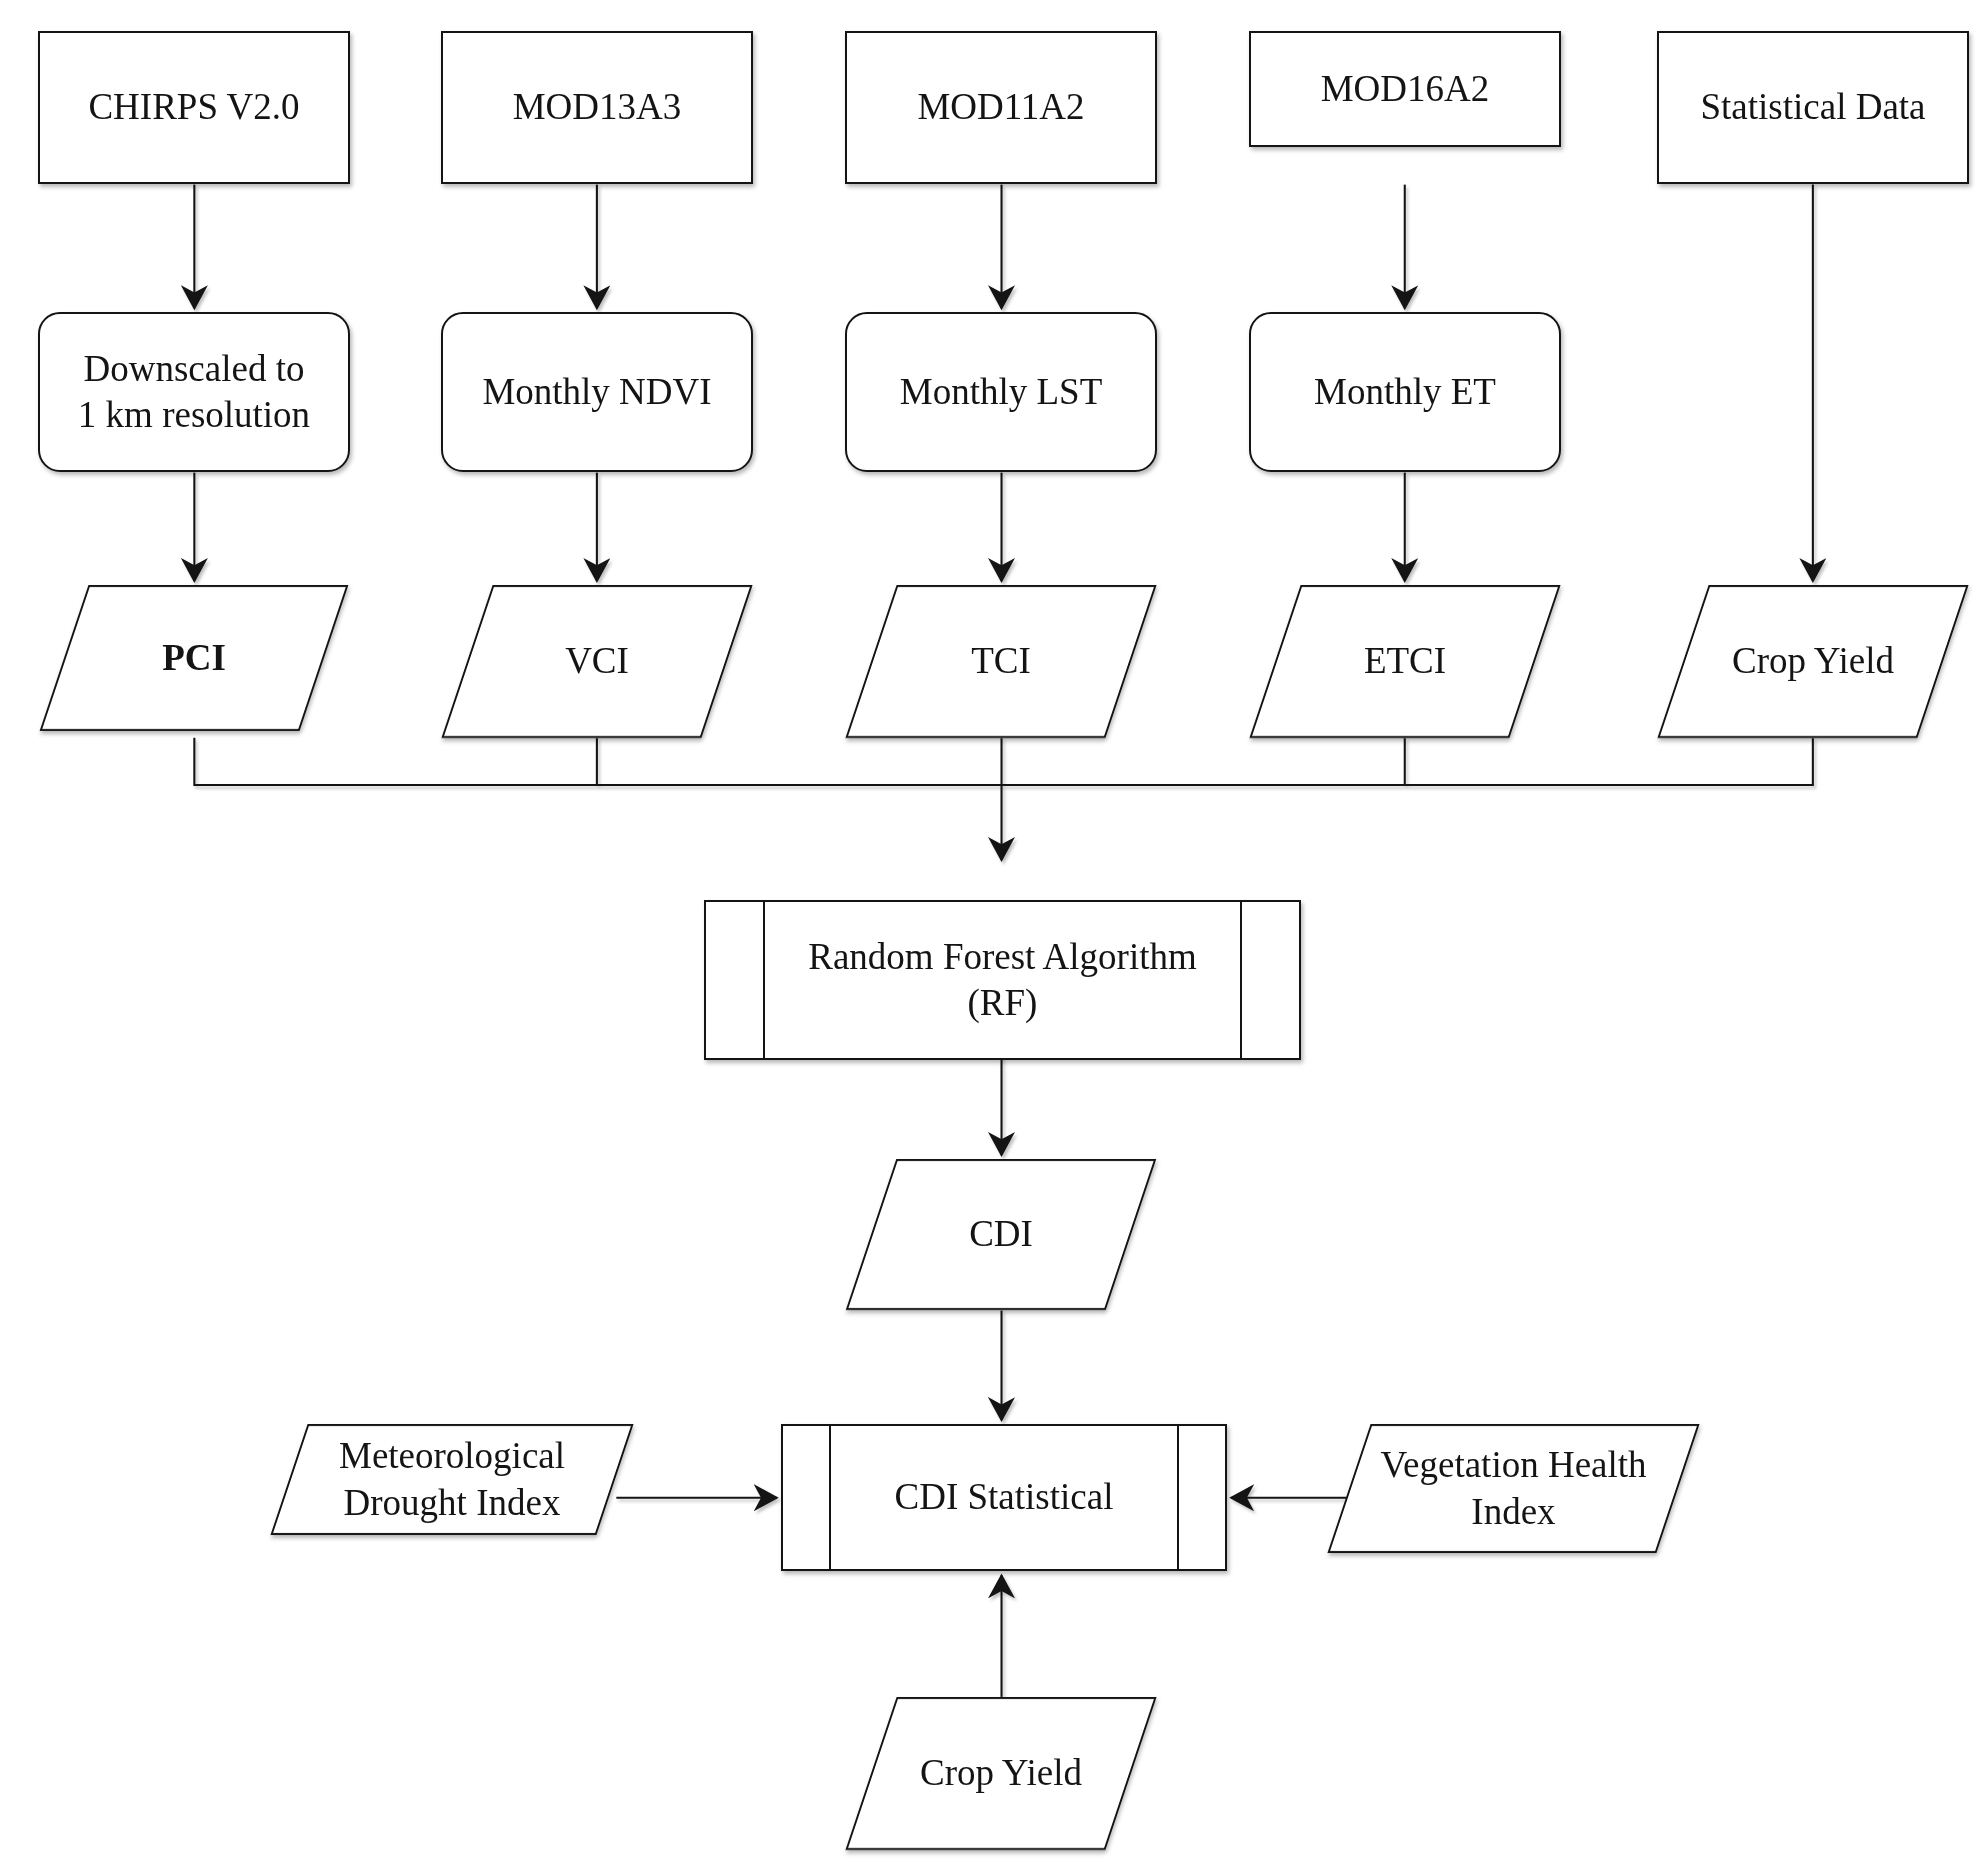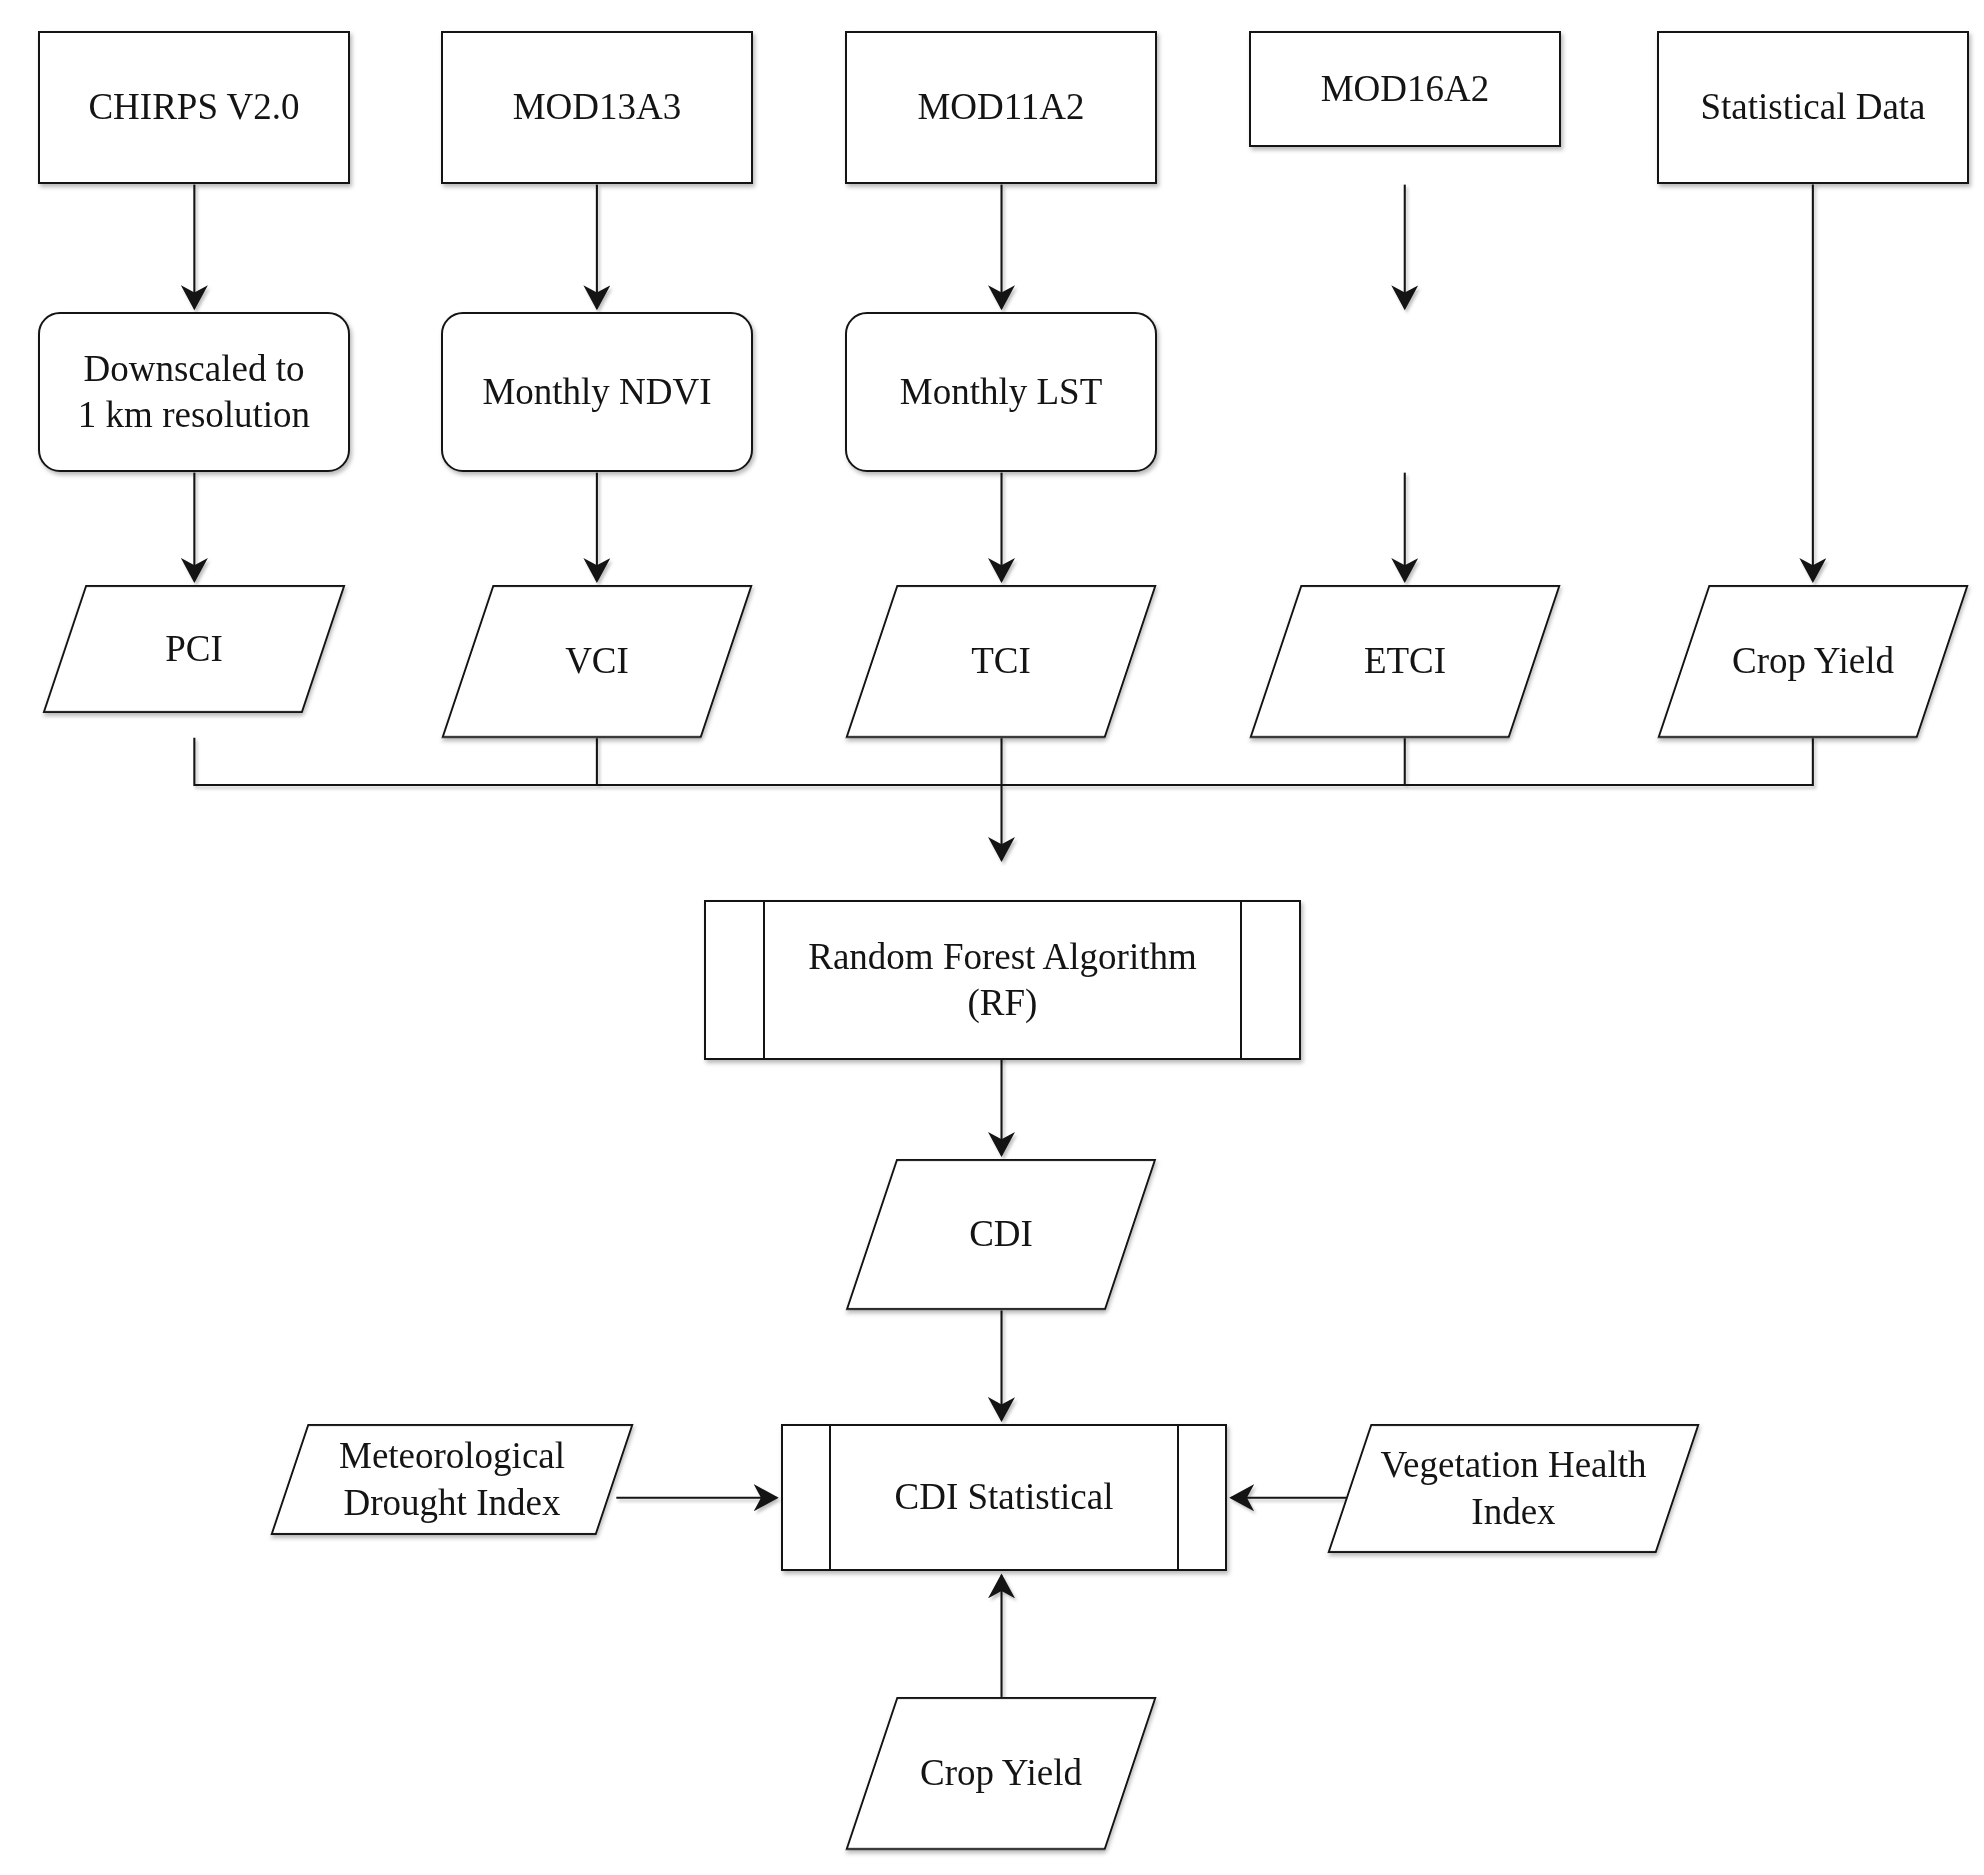--- a/index.html
+++ b/index.html
@@ -105,22 +105,26 @@
 1 km resolution</div>
   </div>
   <div class="node" style="left:441px;top:312px;width:312px;height:160px;">
     <div class="shape round"></div>
     <div class="label">Monthly NDVI</div>
   </div>
   <div class="node" style="left:845px;top:312px;width:312px;height:160px;">
     <div class="shape round"></div>
     <div class="label">Monthly LST</div>
   </div>
+  <div class="node" style="left:1249px;top:312px;width:312px;height:160px;">
+    <div class="shape round"></div>
+    <div class="label">Monthly ET</div>
+  </div>
 
-  <div class="node" style="left:38px;top:585px;width:312px;height:128px;">
+  <div class="node" style="left:38px;top:585px;width:312px;height:146px;font-weight:bold;">
     <div class="shape para" style="left:26px;right:26px;"></div>
     <div class="label">PCI</div>
   </div>
   <div class="node" style="left:441px;top:585px;width:312px;height:153px;text-decoration:underline;">
     <div class="shape para" style="left:26px;right:26px;"></div>
     <div class="label">VCI</div>
   </div>
   <div class="node" style="left:845px;top:585px;width:312px;height:153px;">
     <div class="shape para" style="left:26px;right:26px;"></div>
     <div class="label">TCI</div>

